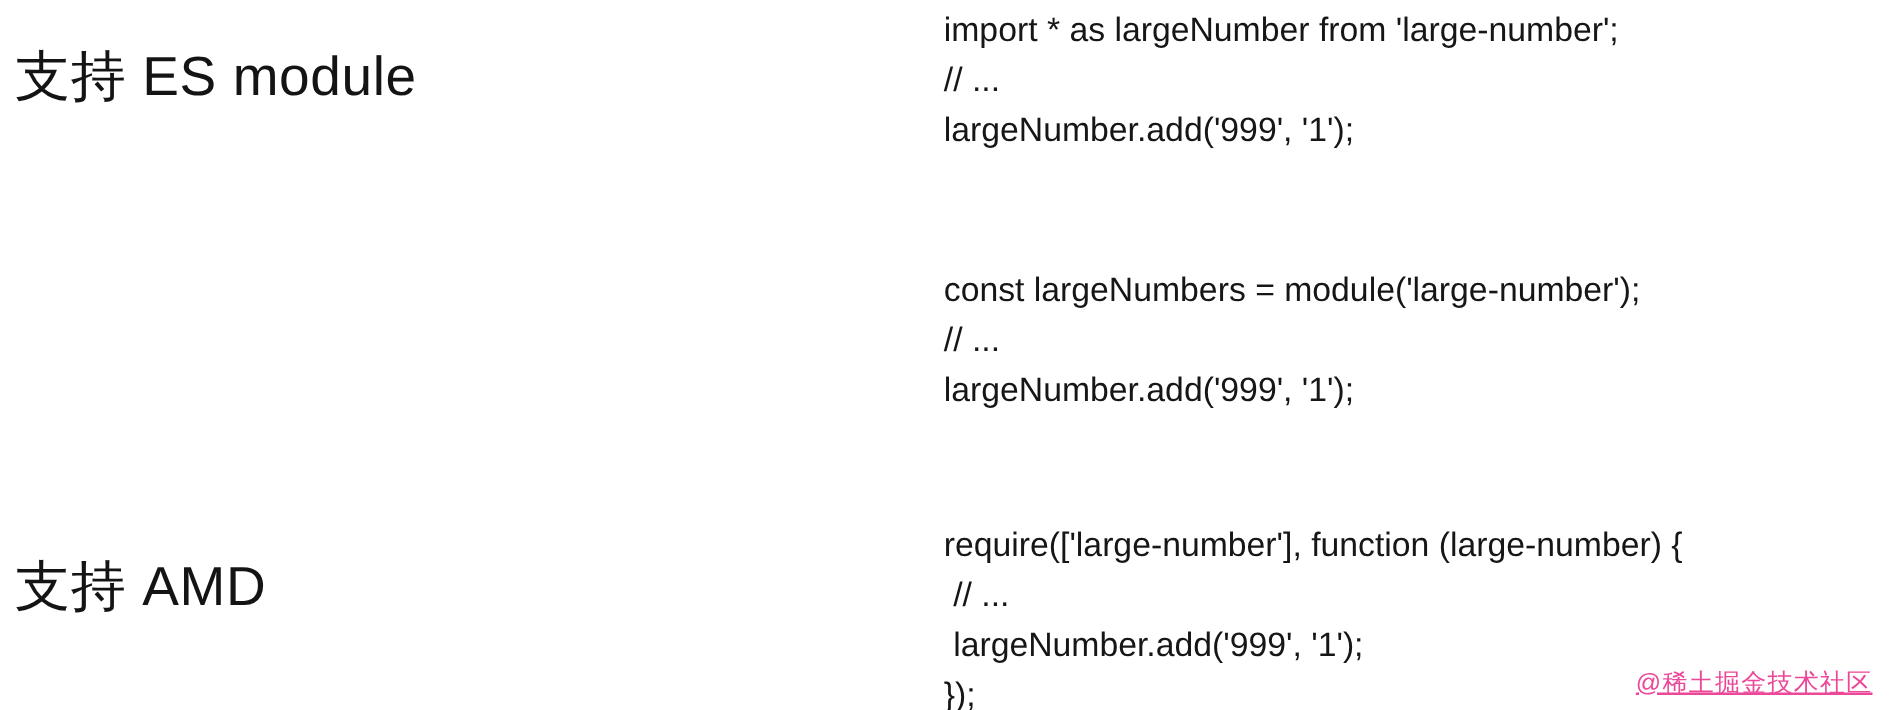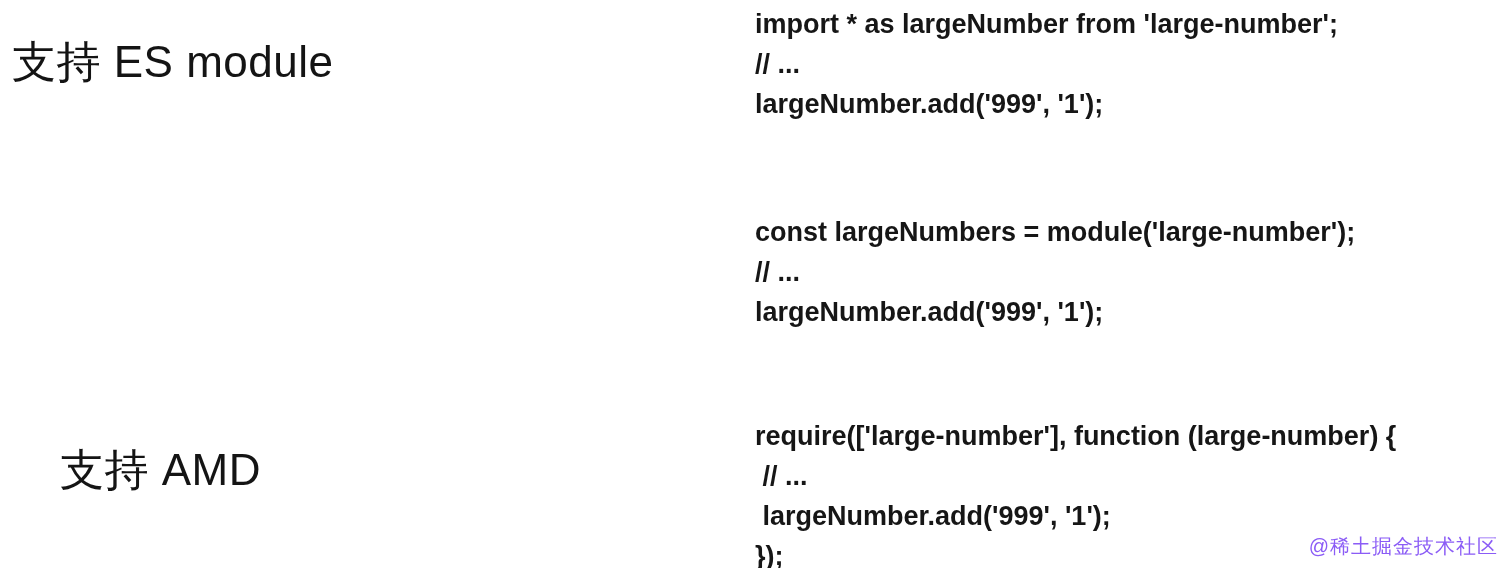--- a/index.html
+++ b/index.html
@@ -22,28 +22,28 @@
     margin: 0;
     font-size: 44px;
     font-weight: 400;
     letter-spacing: 0.5px;
     color: #141414;
     white-space: nowrap;
     line-height: 1.1;
   }
   .label-1 { top: 38px; }
   .label-2 { top: 245px; }
-  .label-3 { top: 446px; margin-left: 48px; }
+  .label-3 { top: 446px; }
   .code-block {
     position: absolute;
     left: 755px;
     margin: 0;
     font-family: "Liberation Sans", sans-serif;
     font-size: 27px;
-    font-weight: 700;
+    font-weight: 400;
     color: #161616;
     line-height: 40px;
   }
   .code-1 { top: 4px; }
   .code-2 { top: 212px; }
   .code-3 { top: 416px; }
   .code-line {
     white-space: pre;
   }
   .watermark {
@@ -74,15 +74,15 @@
   </div>
 
   <h2 class="section-label label-3">支持 AMD</h2>
   <div class="code-block code-3">
     <div class="code-line">require(['large-number'], function (large-number) {</div>
     <div class="code-line"> // ...</div>
     <div class="code-line"> largeNumber.add('999', '1');</div>
     <div class="code-line">});</div>
   </div>
 
-  <div class="watermark" style="color: #8b5cf6;">@稀土掘金技术社区</div>
+  <div class="watermark" style="color: #ec4899; text-decoration: underline;">@稀土掘金技术社区</div>
 
 </div>
 
 </body></html>

